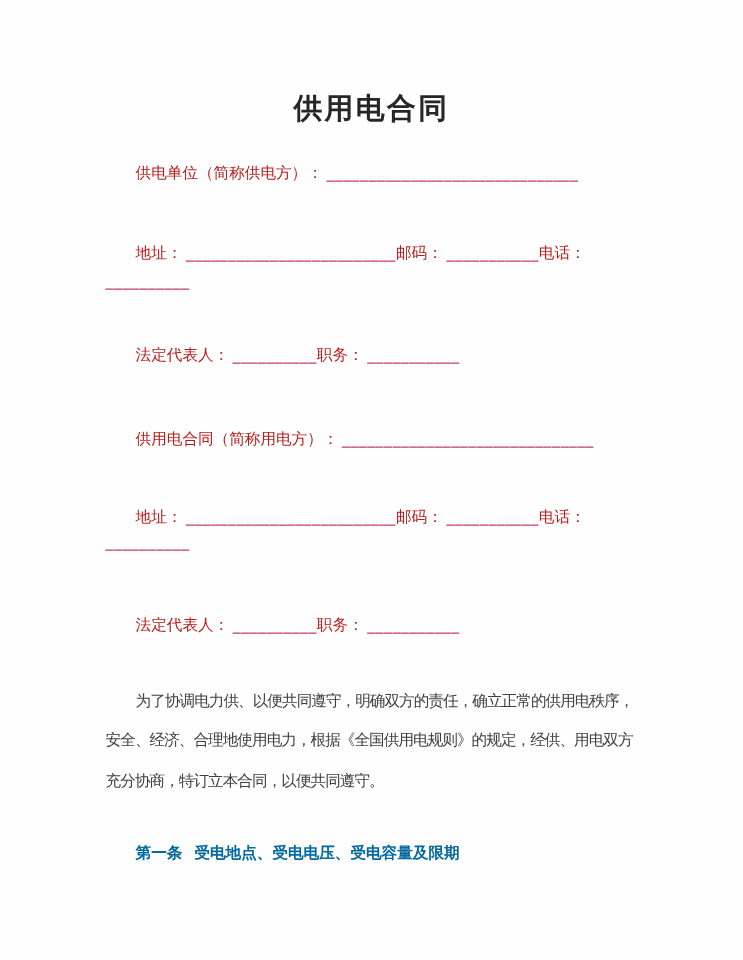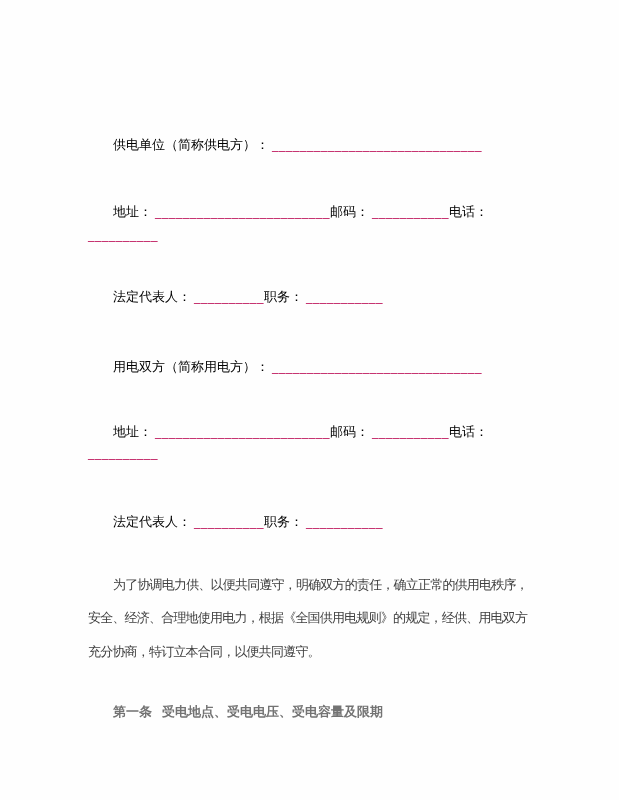--- a/index.html
+++ b/index.html
@@ -28,62 +28,63 @@
     letter-spacing: 2px;
     color: #262626;
   }
   .line {
     position: absolute;
     white-space: nowrap;
     line-height: 16px;
   }
   .indent { left: 113px; }
   .hang   { left: 88px; }
-  .lbl    { color: #000000; }
+  .lbl    { color: #b91c1c; }
   .blk {
     color: #be185d;
     margin-left: 3px;
     letter-spacing: 0.5px;
   }
   .lbl + .blk { margin-left: 3px; }
   .blk + .lbl { margin-left: 0; }
   .para {
     letter-spacing: -0.8px;
     color: #404040;
   }
   .article {
     font-weight: bold;
-    color: #737373;
+    color: #0369a1;
   }
   .article .art-title { margin-left: 10px; }
 </style>
 </head>
 <body>
 
 <div class="page">
 
+  <div class="doc-title">供用电合同</div>
 
   <div class="line indent" style="top:137px">
     <span class="lbl">供电单位（简称供电方）：</span><span class="blk">______________________________</span>
   </div>
 
   <div class="line indent" style="top:204px">
     <span class="lbl">地址：</span><span class="blk">_________________________</span><span class="lbl">邮码：</span><span class="blk">___________</span><span class="lbl">电话：</span>
   </div>
 
   <div class="line hang" style="top:227px">
     <span class="blk" style="margin-left:0">__________</span>
   </div>
 
   <div class="line indent" style="top:289px">
     <span class="lbl">法定代表人：</span><span class="blk">__________</span><span class="lbl">职务：</span><span class="blk">___________</span>
   </div>
 
   <div class="line indent" style="top:359px">
-    <span class="lbl">用电双方（简称用电方）：</span><span class="blk">______________________________</span>
+    <span class="lbl">供用电合同（简称用电方）：</span><span class="blk">______________________________</span>
   </div>
 
   <div class="line indent" style="top:424px">
     <span class="lbl">地址：</span><span class="blk">_________________________</span><span class="lbl">邮码：</span><span class="blk">___________</span><span class="lbl">电话：</span>
   </div>
 
   <div class="line hang" style="top:445px">
     <span class="blk" style="margin-left:0">__________</span>
   </div>
 

